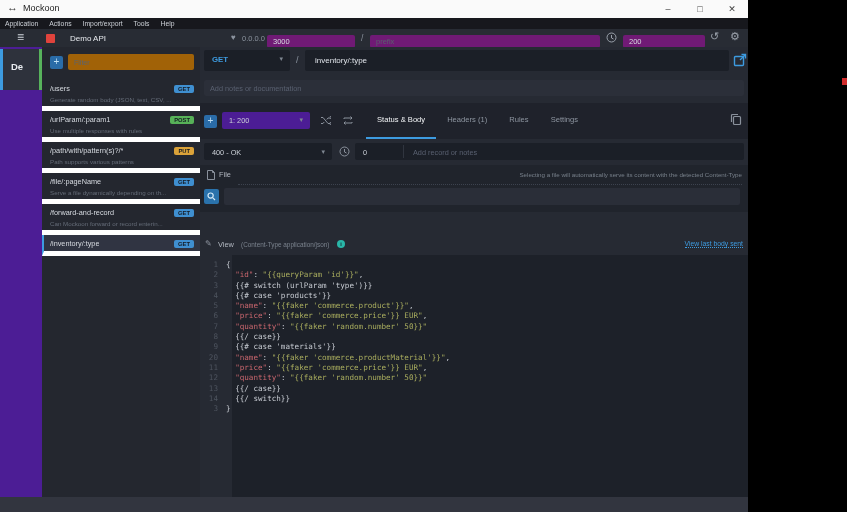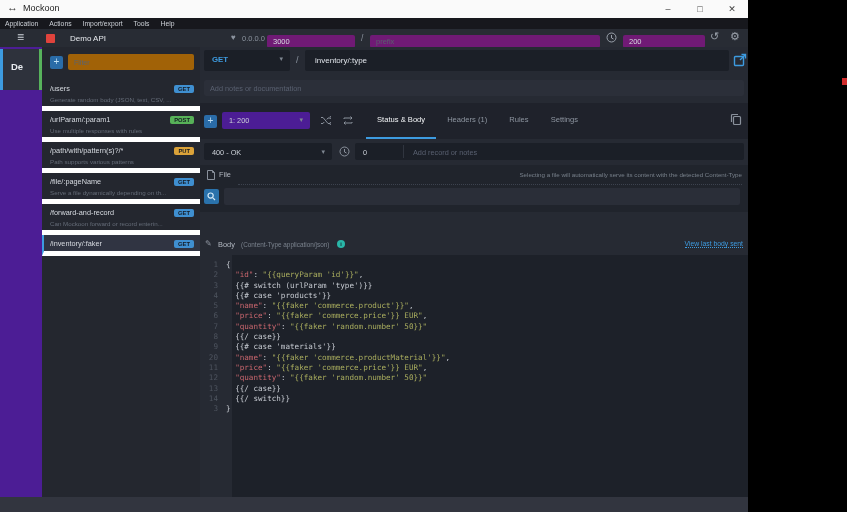--- a/index.html
+++ b/index.html
@@ -208,21 +208,21 @@
           </div>
           <div class="route">
             <div class="route-row">
               <span class="route-path">/forward-and-record</span>
               <span class="badge badge-get">GET</span>
             </div>
             <div class="route-desc">Can Mockoon forward or record enterin...</div>
           </div>
           <div class="route selected">
             <div class="route-row">
-              <span class="route-path">/inventory/:faker</span>
+              <span class="route-path">/inventory/:type</span>
               <span class="badge badge-get">GET</span>
             </div>
           </div>
         </div>
     </div>
 
     <div class="main">
 
       <div class="inset method-dd">
         <span class="dd-text">GET</span>
@@ -299,21 +299,21 @@
           <svg width="9" height="9" viewBox="0 0 9 9">
               <circle cx="3.6" cy="3.6" r="2.6" fill="none" stroke="#d7ebf8" stroke-width="1.2"></circle>
               <path d="M5.6 5.6L8 8" stroke="#d7ebf8" stroke-width="1.2"></path>
             </svg>
         </span>
         <input class="browse-input" style="">
       </div>
 
       <div class="body-hdr">
         <span class="pencil">✎</span>
-        <span class="body-label">Body</span>
+        <span class="body-label">View</span>
         <span class="ctype">(Content-Type application/json)</span>
         <span class="info-dot">i</span>
         <span class="body-link">View last body sent</span>
       </div>
 
       <div class="editor">
         <div class="gutter-bg"></div>
         <div class="editor-lines">
             <div class="cline"><span class="lnum">1</span><span class="code"><span class="tok-plain">{</span></span></div>
             <div class="cline"><span class="lnum">2</span><span class="code"><span class="tok-plain">  </span><span class="tok-key">"id"</span><span class="tok-plain">: </span><span class="tok-str">"{{queryParam 'id'}}"</span><span class="tok-plain">,</span></span></div>

